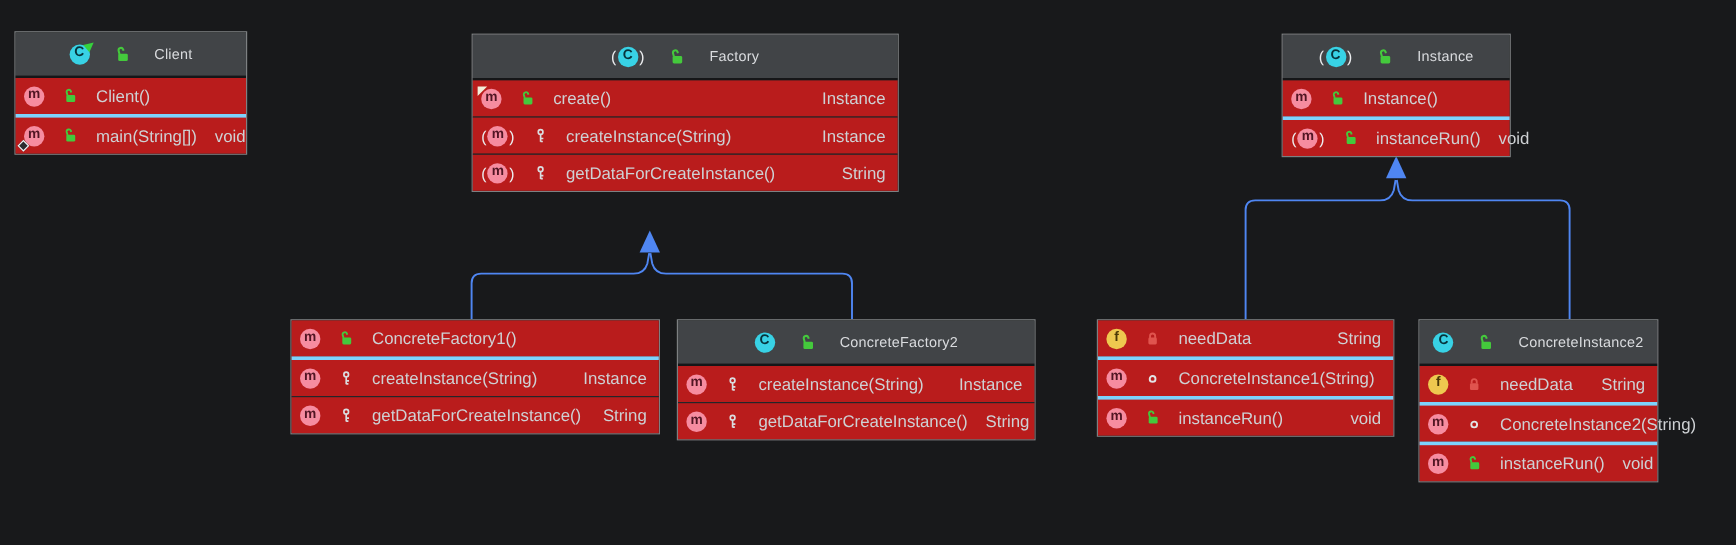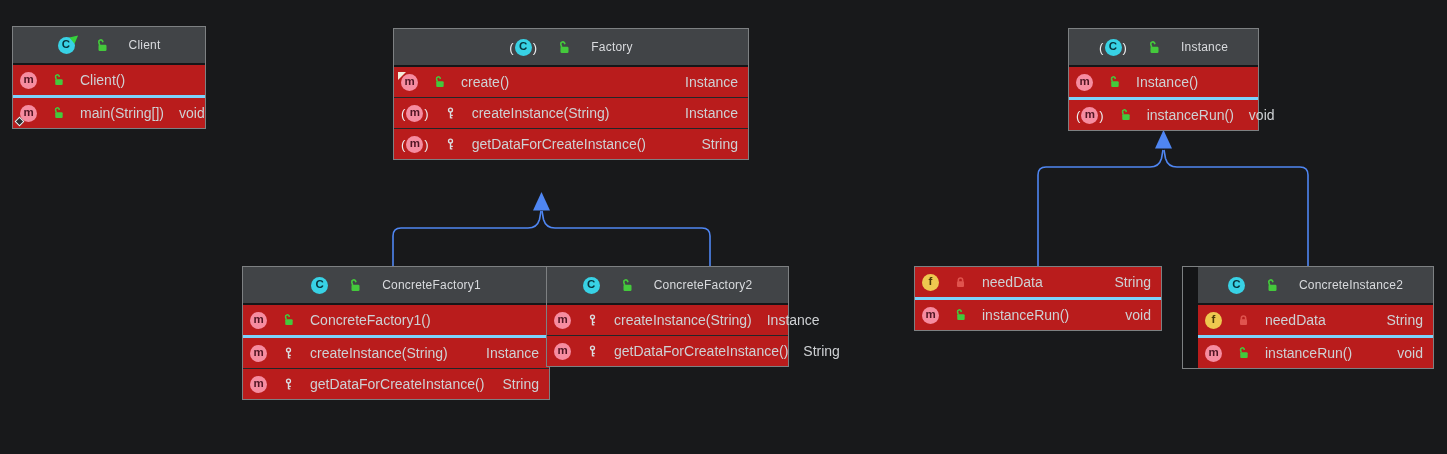--- a/index.html
+++ b/index.html
@@ -214,30 +214,20 @@
           <path d="M4.6 6.6 L3.8 3.7 A2 2 0 0 1 7.6 2.6 L7.9 3.8" fill="none" stroke="#44c93c" stroke-width="1.7"></path>
           <rect x="3.5" y="6.2" width="8" height="6.2" rx="1.2" fill="#44c93c"></rect>
         </svg>
       <span class="nm">instanceRun()</span>
       <span class="tp">void</span>
     </div>
   </div>
 </div>
 
 <div class="box" style="left:242px;top:266px;width:308px;">
-  <div class="hdr">
-    <span class="mk">
-        <span class="circ ci"></span>
-      </span>
-    <svg class="vis" viewBox="0 0 14 14">
-        <path d="M4.6 6.6 L3.8 3.7 A2 2 0 0 1 7.6 2.6 L7.9 3.8" fill="none" stroke="#44c93c" stroke-width="1.7"></path>
-        <rect x="3.5" y="6.2" width="8" height="6.2" rx="1.2" fill="#44c93c"></rect>
-      </svg>
-    <span class="ttl">ConcreteFactory1</span>
-  </div>
   <div class="rows">
     <div class="row">
       <span class="mk">
           <span class="circ mi"></span>
         </span>
       <svg class="vis" viewBox="0 0 14 14">
           <path d="M4.6 6.6 L3.8 3.7 A2 2 0 0 1 7.6 2.6 L7.9 3.8" fill="none" stroke="#44c93c" stroke-width="1.7"></path>
           <rect x="3.5" y="6.2" width="8" height="6.2" rx="1.2" fill="#44c93c"></rect>
         </svg>
       <span class="nm">ConcreteFactory1()</span>
@@ -265,21 +255,21 @@
             <circle cx="7" cy="3.8" r="2.1"></circle>
             <path d="M7 5.9 V12.6 M7 9.6 h2.5 M7 12.3 h2"></path>
           </g>
         </svg>
       <span class="nm">getDataForCreateInstance()</span>
       <span class="tp">String</span>
     </div>
   </div>
 </div>
 
-<div class="box" style="left:546px;top:266px;width:243px;">
+<div class="box" style="left:564px;top:266px;width:299px;">
   <div class="hdr">
     <span class="mk">
         <span class="circ ci"></span>
       </span>
     <svg class="vis" viewBox="0 0 14 14">
         <path d="M4.6 6.6 L3.8 3.7 A2 2 0 0 1 7.6 2.6 L7.9 3.8" fill="none" stroke="#44c93c" stroke-width="1.7"></path>
         <rect x="3.5" y="6.2" width="8" height="6.2" rx="1.2" fill="#44c93c"></rect>
       </svg>
     <span class="ttl">ConcreteFactory2</span>
   </div>
@@ -324,30 +314,40 @@
           <rect x="3.2" y="6.3" width="7.6" height="6.1" rx="1.2" fill="#e0544e"></rect>
         </svg>
       <span class="nm">needData</span>
       <span class="tp">String</span>
     </div>
     <div class="row sec">
       <span class="mk">
           <span class="circ mi"></span>
         </span>
       <svg class="vis" viewBox="0 0 14 14">
+          <circle cx="7" cy="7.8" r="2.6" fill="none" stroke="#e2e4e6" stroke-width="1.7"></circle>
+        </svg>
+      <span class="nm">ConcreteInstance1(String)</span>
+      <span class="tp"></span>
+    </div>
+    <div class="row sec">
+      <span class="mk">
+          <span class="circ mi"></span>
+        </span>
+      <svg class="vis" viewBox="0 0 14 14">
           <path d="M4.6 6.6 L3.8 3.7 A2 2 0 0 1 7.6 2.6 L7.9 3.8" fill="none" stroke="#44c93c" stroke-width="1.7"></path>
           <rect x="3.5" y="6.2" width="8" height="6.2" rx="1.2" fill="#44c93c"></rect>
         </svg>
       <span class="nm">instanceRun()</span>
       <span class="tp">void</span>
     </div>
   </div>
 </div>
 
-<div class="box" style="left:1182px;top:266px;width:252px;padding-left:15px;">
+<div class="box" style="left:1182px;top:266px;width:200px;">
   <div class="hdr">
     <span class="mk">
         <span class="circ ci"></span>
       </span>
     <svg class="vis" viewBox="0 0 14 14">
         <path d="M4.6 6.6 L3.8 3.7 A2 2 0 0 1 7.6 2.6 L7.9 3.8" fill="none" stroke="#44c93c" stroke-width="1.7"></path>
         <rect x="3.5" y="6.2" width="8" height="6.2" rx="1.2" fill="#44c93c"></rect>
       </svg>
     <span class="ttl">ConcreteInstance2</span>
   </div>
@@ -361,20 +361,30 @@
           <rect x="3.2" y="6.3" width="7.6" height="6.1" rx="1.2" fill="#e0544e"></rect>
         </svg>
       <span class="nm">needData</span>
       <span class="tp">String</span>
     </div>
     <div class="row sec">
       <span class="mk">
           <span class="circ mi"></span>
         </span>
       <svg class="vis" viewBox="0 0 14 14">
+          <circle cx="7" cy="7.8" r="2.6" fill="none" stroke="#e2e4e6" stroke-width="1.7"></circle>
+        </svg>
+      <span class="nm">ConcreteInstance2(String)</span>
+      <span class="tp"></span>
+    </div>
+    <div class="row sec">
+      <span class="mk">
+          <span class="circ mi"></span>
+        </span>
+      <svg class="vis" viewBox="0 0 14 14">
           <path d="M4.6 6.6 L3.8 3.7 A2 2 0 0 1 7.6 2.6 L7.9 3.8" fill="none" stroke="#44c93c" stroke-width="1.7"></path>
           <rect x="3.5" y="6.2" width="8" height="6.2" rx="1.2" fill="#44c93c"></rect>
         </svg>
       <span class="nm">instanceRun()</span>
       <span class="tp">void</span>
     </div>
   </div>
 </div>
 
 </body></html>

